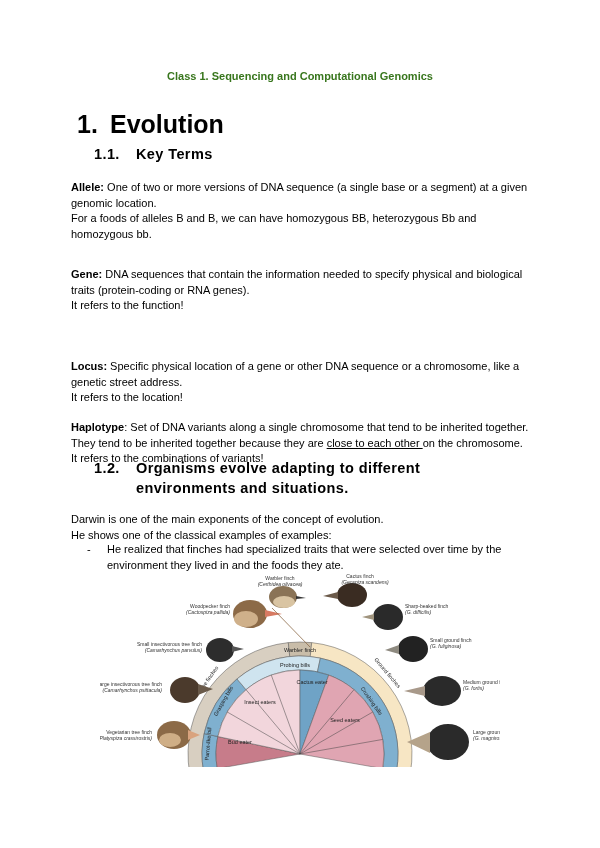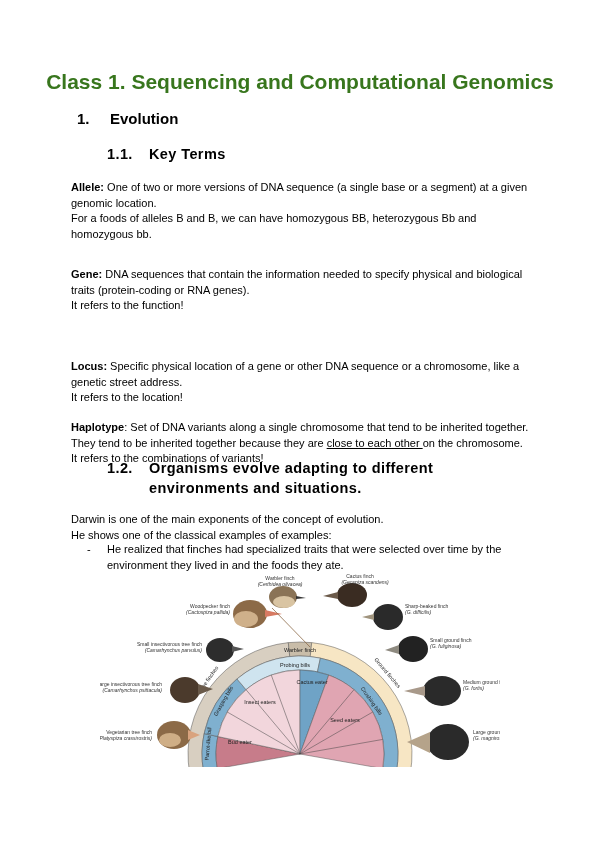--- a/index.html
+++ b/index.html
@@ -1,22 +1,22 @@
 <!DOCTYPE html>
 <html><head>
 <meta charset="utf-8">
 <style>
   html, body { margin: 0; padding: 0; background: #ffffff; }
   body { width: 600px; height: 848px; position: relative; overflow: hidden;
          font-family: "Liberation Sans", sans-serif; color: #000; }
   .title { position: absolute; left: 0; width: 600px; top: 70px; text-align: center;
-           font-weight: bold; font-size: 21px; color: #38761d; }
-  .h1 { position: absolute; left: 77px; top: 110px; font-weight: bold; font-size: 15px; }
+           font-weight: bold; font-size: 11px; color: #38761d; }
+  .h1 { position: absolute; left: 77px; top: 110px; font-weight: bold; font-size: 25px; }
   .h1 .num { display: inline-block; width: 33px; }
-  .h2 { position: absolute; left: 107px; font-weight: bold; font-size: 14.5px; letter-spacing: 0.4px; text-decoration: underline; }
+  .h2 { position: absolute; left: 94px; font-weight: bold; font-size: 14.5px; letter-spacing: 0.4px; text-decoration: underline; }
   .h2 .num { display: inline-block; width: 42px; }
   .h2 .txt { display: inline-block; vertical-align: top; }
   .h2-a { top: 146px; }
   .h2-b { top: 458px; line-height: 20px; }
   .h2-b .txt { width: 340px; }
   .para { position: absolute; left: 71px; width: 460px; font-size: 11px; line-height: 15.5px; }
   .para p { margin: 0; }
   .term { font-weight: bold; }
   .u { text-decoration: underline; }
   .p-allele { top: 180px; }

